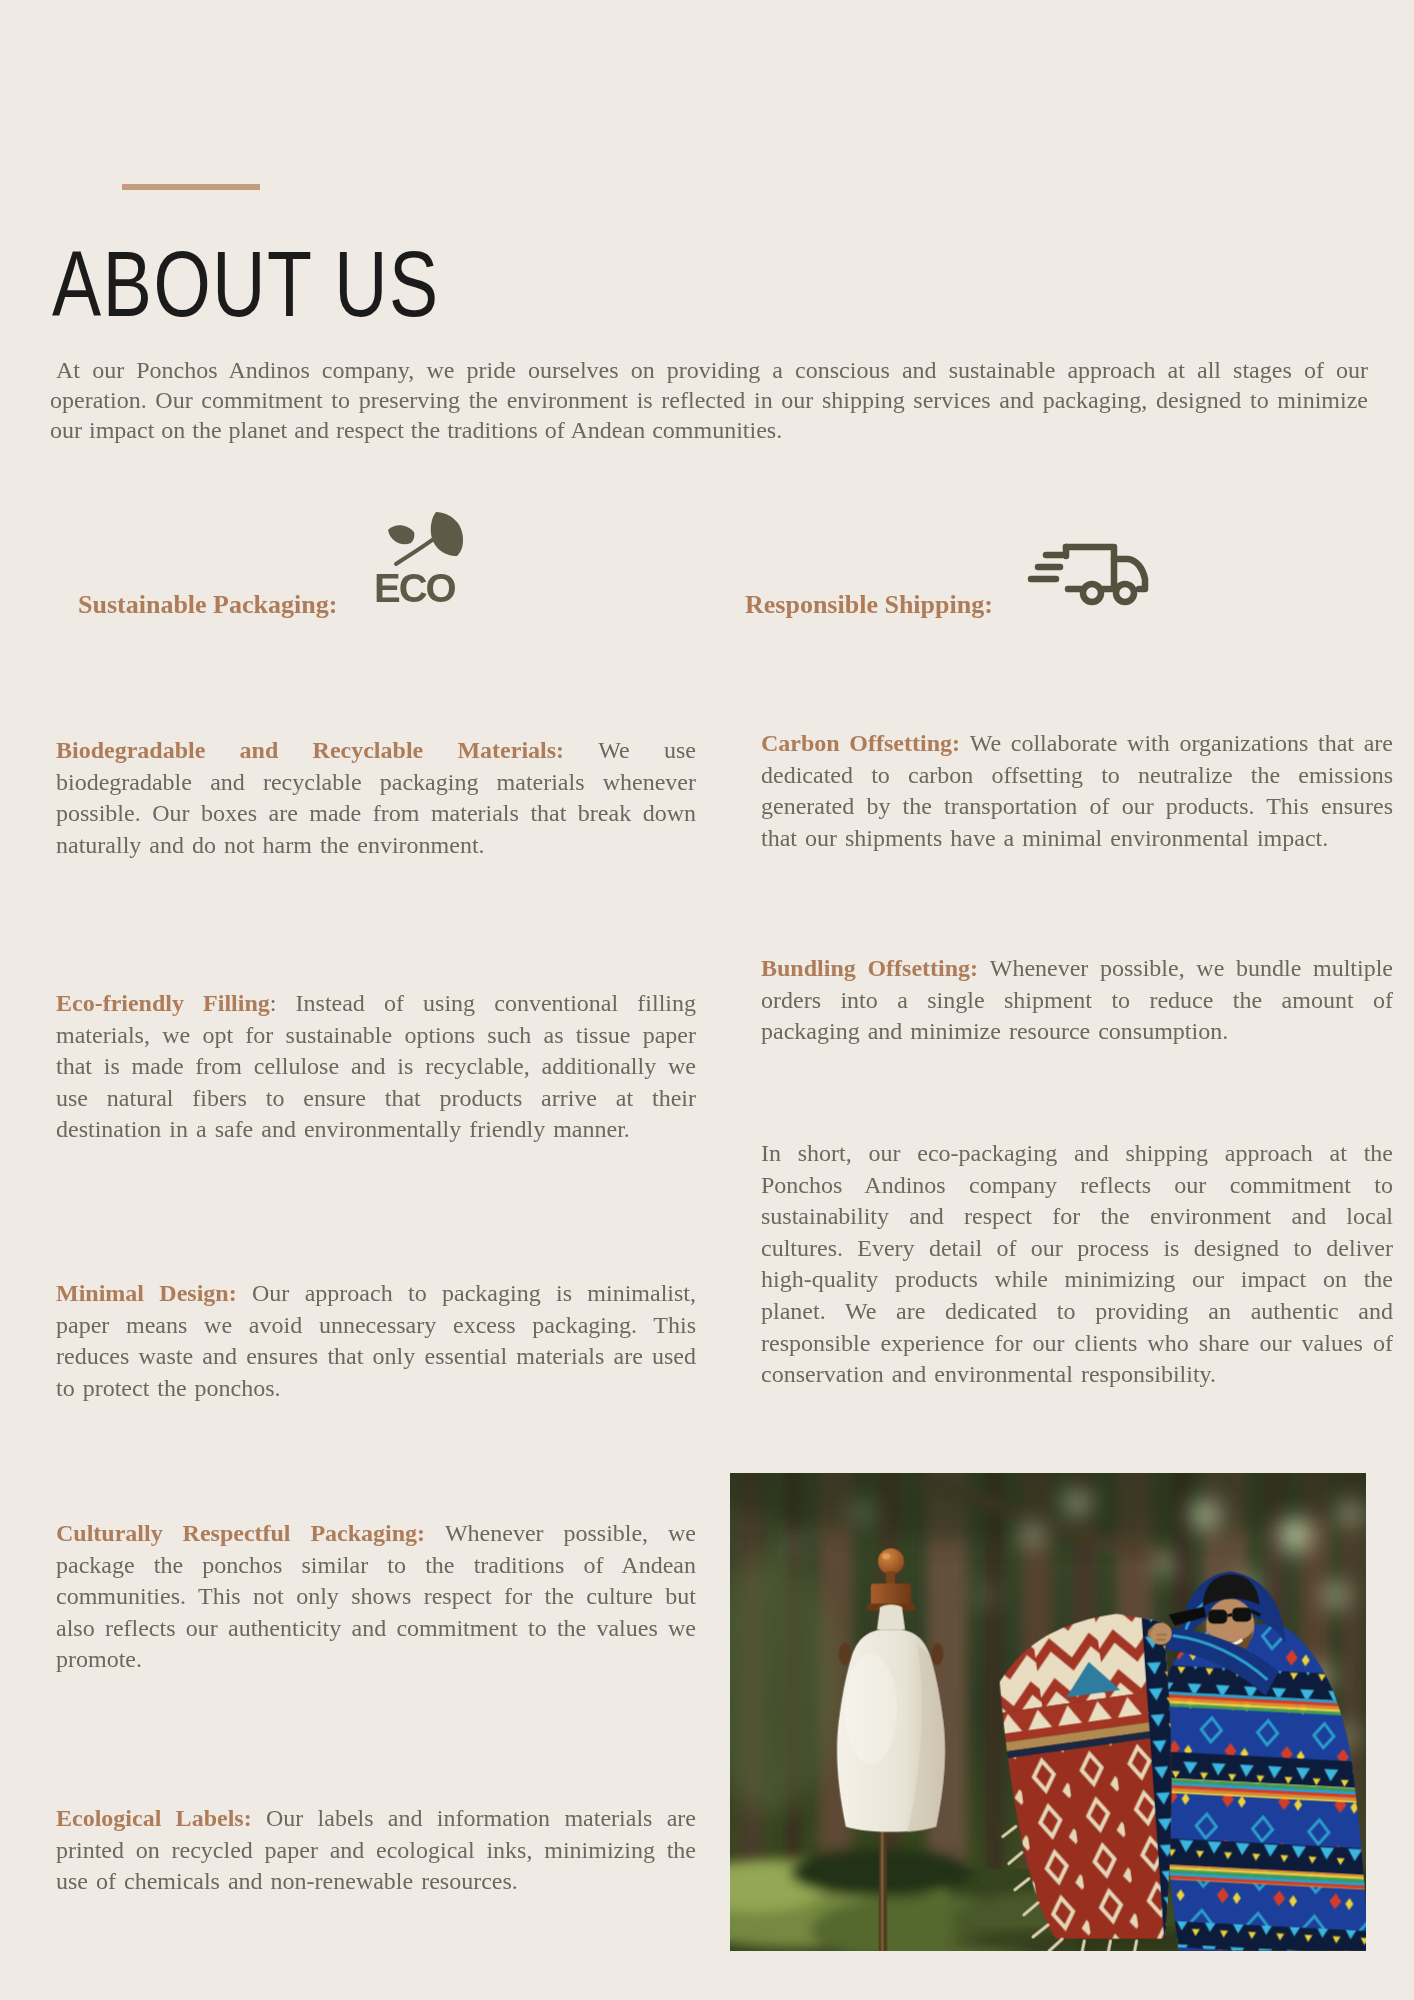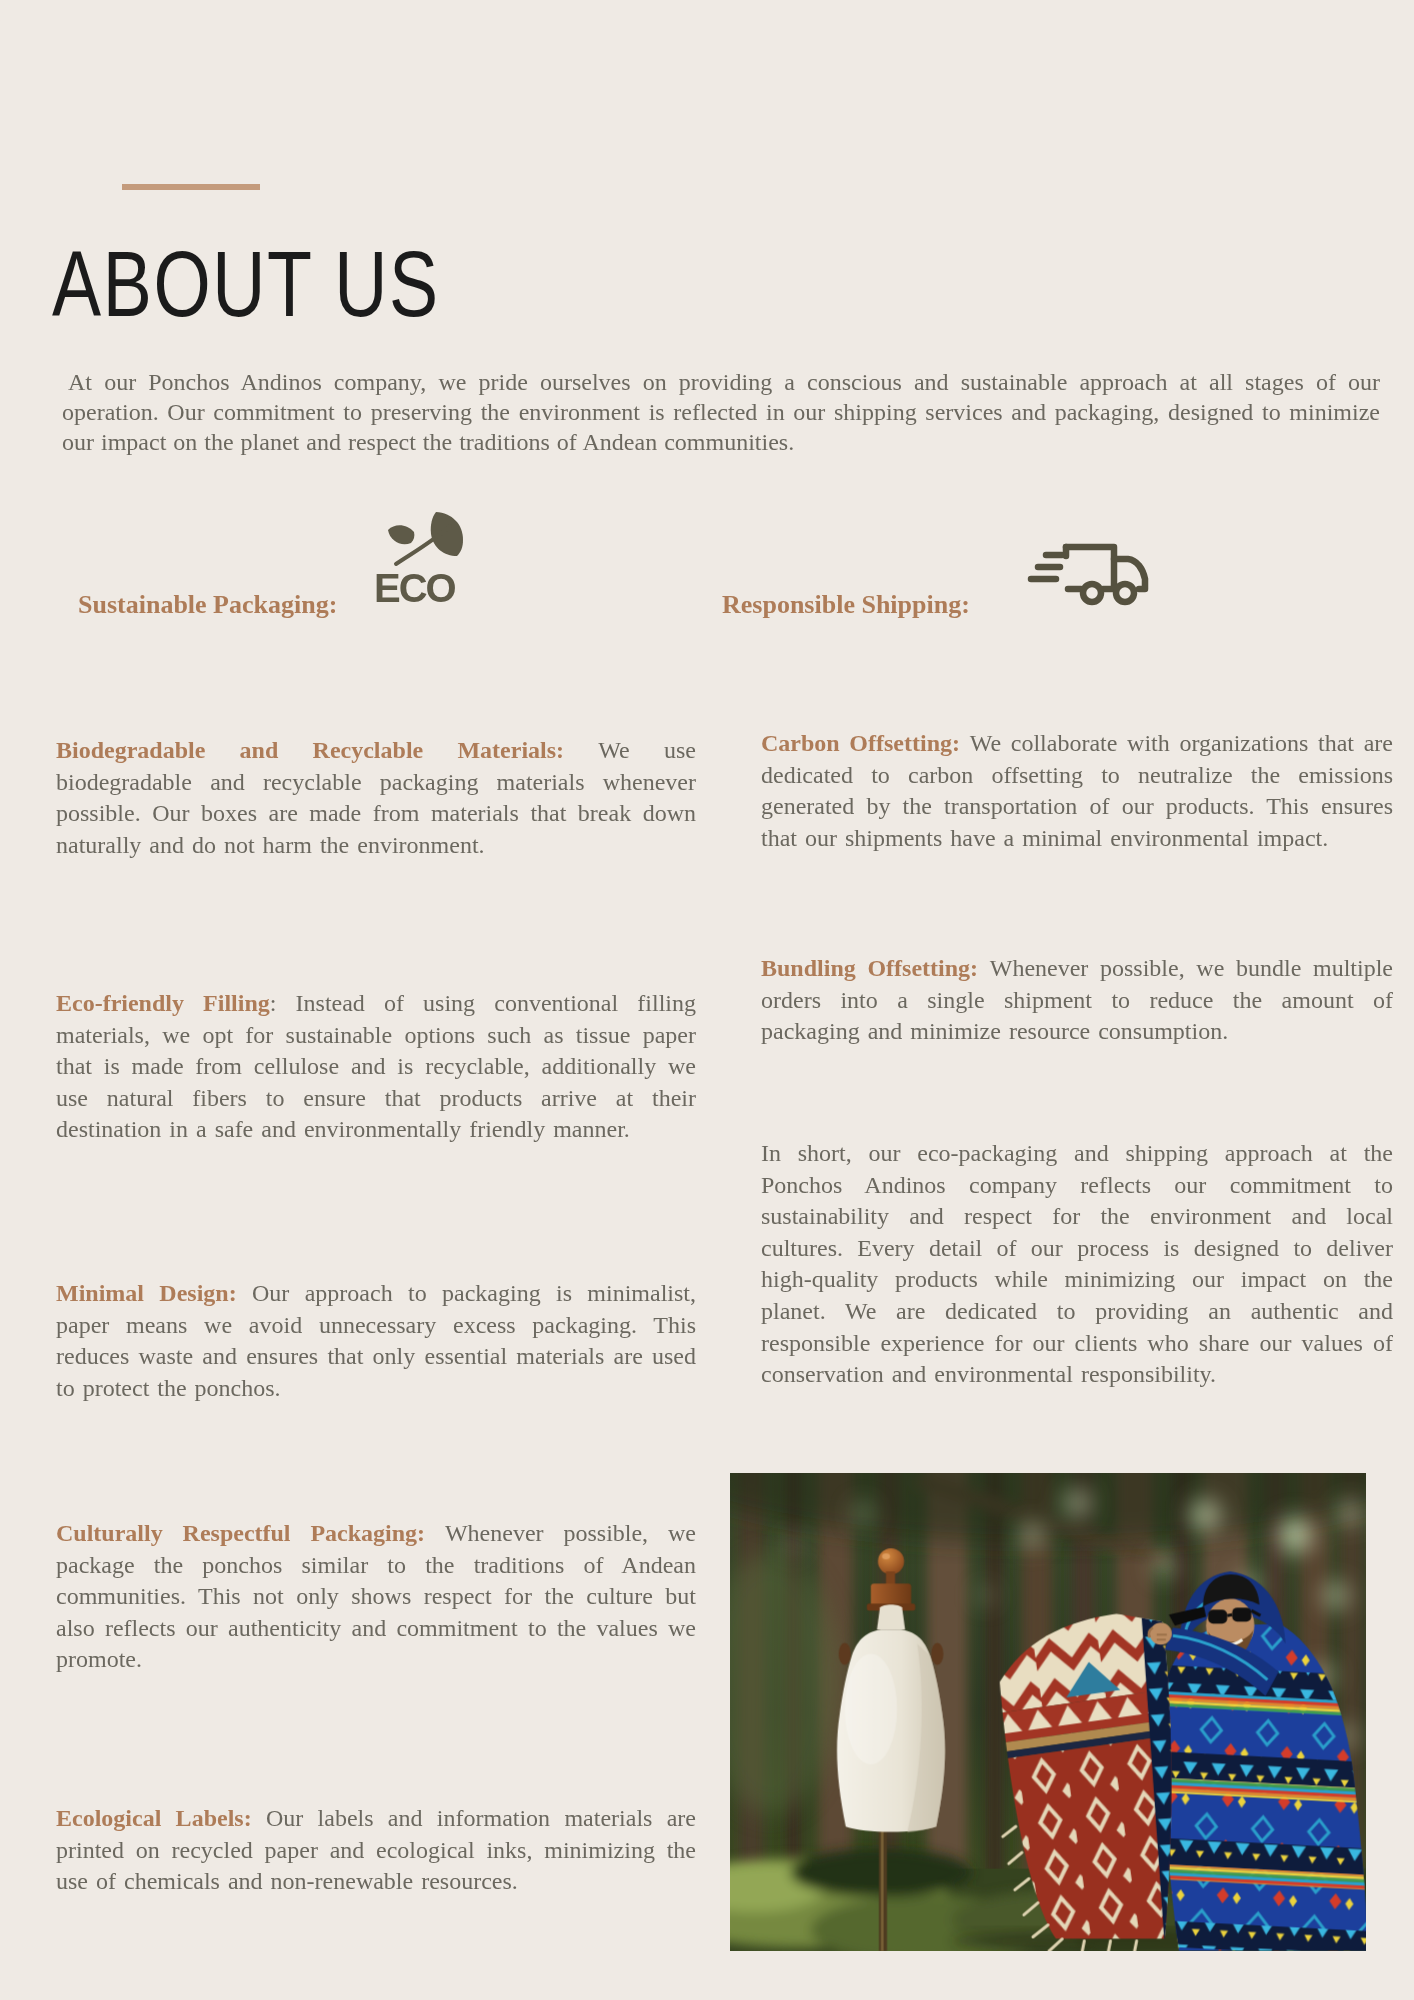--- a/index.html
+++ b/index.html
@@ -3,25 +3,25 @@
 <meta charset="utf-8">
 <style>
   html,body{margin:0;padding:0;background:#efeae4;}
   .page{position:relative;width:1414px;height:2000px;background:#efeae4;overflow:hidden;
         font-family:"Liberation Serif","DejaVu Serif",serif;color:#6b685f;border-radius:22px;}
   .rule{position:absolute;left:122px;top:184px;width:138px;height:6px;background:#c49b7c;}
   .title{position:absolute;left:52px;top:238px;margin:0;
          font-family:"Liberation Sans","DejaVu Sans",sans-serif;font-weight:200;
          font-size:92px;line-height:92px;letter-spacing:2px;color:#1b1b1b;
          transform:scaleX(0.8);transform-origin:left top;white-space:nowrap;}
-  .intro{position:absolute;left:50px;top:356px;width:1318px;margin:12px;
+  .intro{position:absolute;left:50px;top:356px;width:1318px;margin:0;
          font-size:24px;line-height:29.8px;text-align:justify;text-indent:6px;word-spacing:1px;}
   .feature-label{position:absolute;margin:16px;font-size:26px;font-weight:bold;color:#ae7c58;white-space:nowrap;}
   #pack-label{left:62px;top:574px;}
-  #ship-label{left:706px;top:574px;}
+  #ship-label{left:729px;top:574px;}
   .eco-icon{position:absolute;left:374px;top:510px;}
   .truck-icon{position:absolute;left:1026px;top:534px;}
   .col{position:absolute;margin-top:32px;}
   .col-left{left:56px;top:700px;width:640px;height:1260px;}
   .col-right{left:761px;top:688px;width:632px;height:800px;}
   .sec{position:absolute;left:0;width:100%;margin:0;font-size:24px;line-height:31.6px;
        text-align:justify;word-spacing:2px;}
   .sec .h{font-weight:bold;color:#ae7c58;}
   .photo{position:absolute;left:730px;top:1473px;display:block;}
 </style>

